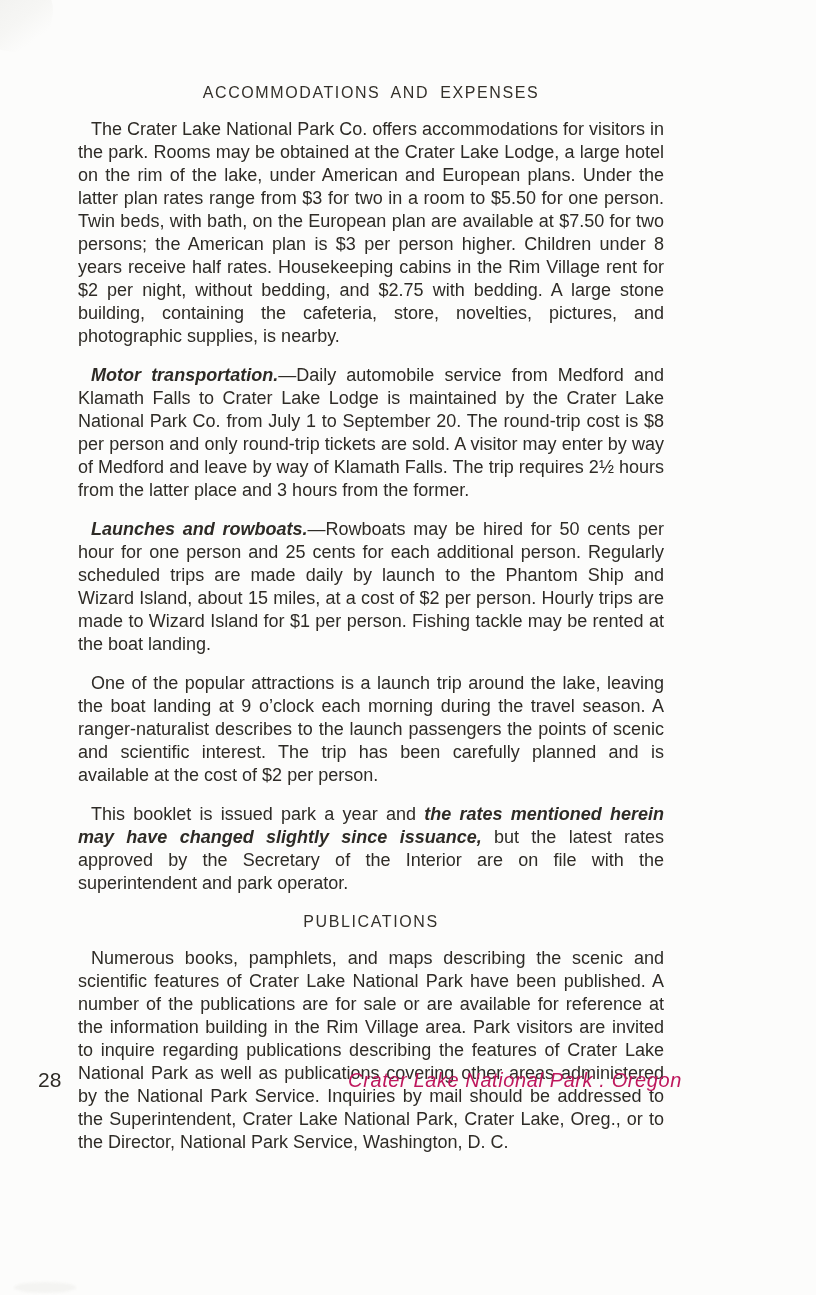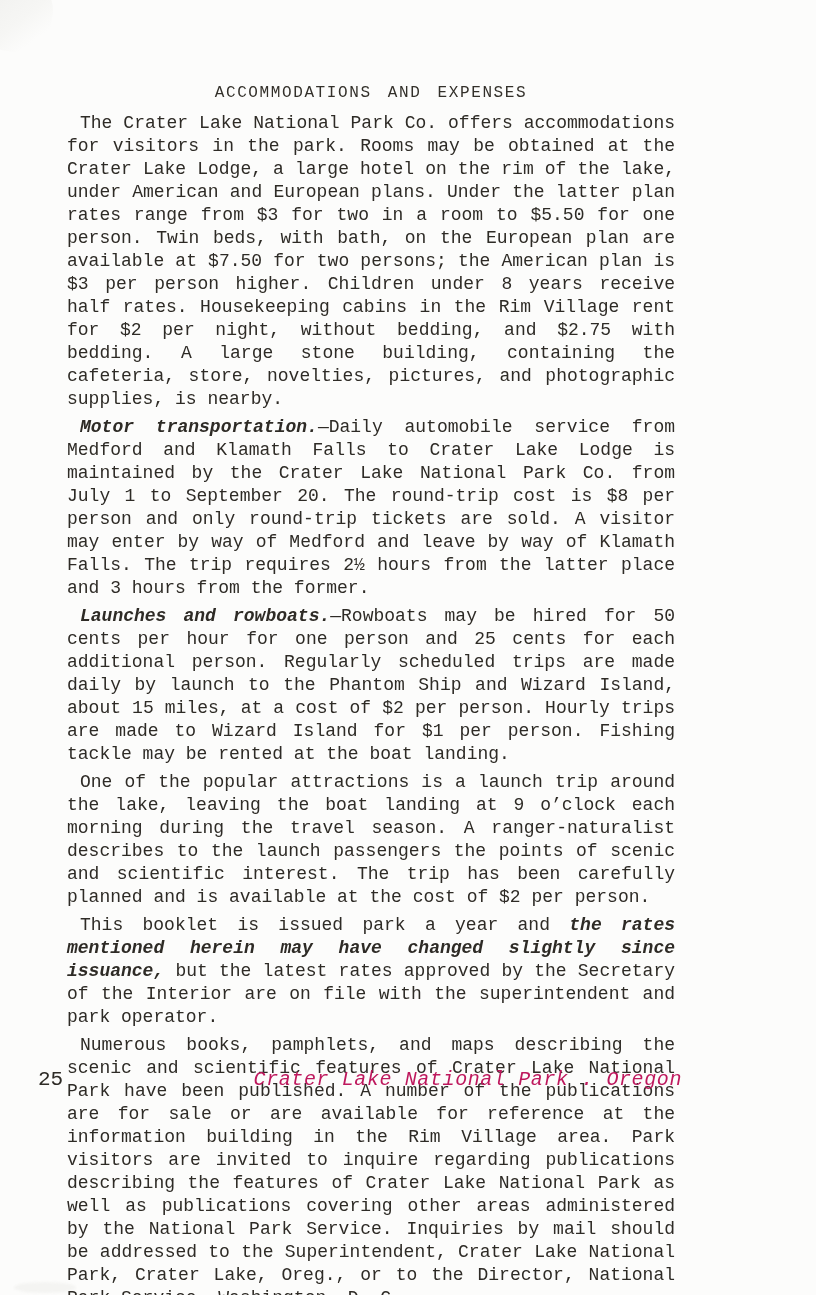--- a/index.html
+++ b/index.html
@@ -5,21 +5,21 @@
   html, body {
     margin: 0;
     padding: 0;
     background: #ffffff;
   }
   .page {
     position: relative;
     width: 816px;
     height: 1295px;
     background: #fcfcfb;
-    font-family: Liberation Mono, monospace;
+    font-family: Liberation Sans, sans-serif;
     color: #2e2b26;
     overflow: hidden;
   }
   
   .smudge-topleft {
     position: absolute;
     left: -18px; top: -20px;
     width: 70px; height: 72px;
     background: linear-gradient(135deg, #efefed 0%, #f6f6f4 55%, rgba(252,252,251,0) 80%);
     transform: rotate(8deg);
@@ -50,21 +50,21 @@
   }
   h2.section-heading {
     margin: 18px 0 14px 0;
     font-size: 16px;
     font-weight: 400;
     letter-spacing: 1.6px;
     text-align: center;
     color: #33302a;
   }
   p.para {
-    margin: 5px;
+    margin: 16px;
     font-size: 18px;
     line-height: 23px;
     text-align: justify;
     text-indent: 13px;
   }
   .run-italic {
     font-style: italic;
     font-weight: 600;
   }
   .run-bold-italic {
@@ -106,23 +106,24 @@
     <p class="para"><span>The Crater Lake National Park Co. offers accommodations for visitors in the park.  Rooms may be obtained at the Crater Lake Lodge, a large hotel on the rim of the lake, under American and European plans.  Under the latter plan rates range from $3 for two in a room to $5.50 for one person.  Twin beds, with bath, on the European plan are available at $7.50 for two persons; the American plan is $3 per person higher.  Children under 8 years receive half rates.  Housekeeping cabins in the Rim Village rent for $2 per night, without bedding, and $2.75 with bedding.  A large stone building, containing the cafeteria, store, novelties, pictures, and photographic supplies, is nearby.</span></p>
 
     <p class="para"><span class="run-italic">Motor transportation.</span><span>—Daily automobile service from Medford and Klamath Falls to Crater Lake Lodge is maintained by the Crater Lake National Park Co. from July 1 to September 20.  The round-trip cost is $8 per person and only round-trip tickets are sold.  A visitor may enter by way of Medford and leave by way of Klamath Falls.  The trip requires 2½ hours from the latter place and 3 hours from the former.</span></p>
 
     <p class="para"><span class="run-italic">Launches and rowboats.</span><span>—Rowboats may be hired for 50 cents per hour for one person and 25 cents for each additional person.  Regularly scheduled trips are made daily by launch to the Phantom Ship and Wizard Island, about 15 miles, at a cost of $2 per person.  Hourly trips are made to Wizard Island for $1 per person.  Fishing tackle may be rented at the boat landing.</span></p>
 
     <p class="para"><span>One of the popular attractions is a launch trip around the lake, leaving the boat landing at 9 o’clock each morning during the travel season.  A ranger-naturalist describes to the launch passengers the points of scenic and scientific interest.  The trip has been carefully planned and is available at the cost of $2 per person.</span></p>
 
     <p class="para"><span>This booklet is issued park a year and </span><span class="run-bold-italic">the rates mentioned herein may have changed slightly since issuance,</span><span> but the latest rates approved by the Secretary of the Interior are on file with the superintendent and park operator.</span></p>
 
+    <h2 class="section-heading">PUBLICATIONS</h2>
 
     <p class="para"><span>Numerous books, pamphlets, and maps describing the scenic and scientific features of Crater Lake National Park have been published.  A number of the publications are for sale or are available for reference at the information building in the Rim Village area.  Park visitors are invited to inquire regarding publications describing the features of Crater Lake National Park as well as publications covering other areas administered by the National Park Service.  Inquiries by mail should be addressed to the Superintendent, Crater Lake National Park, Crater Lake, Oreg., or to the Director, National Park Service, Washington, D. C.</span></p>
 
   </div>
 
   <div class="footer">
-    <span class="page-number">25</span>
+    <span class="page-number">28</span>
     <span class="running-title">Crater Lake National Park . Oregon</span>
   </div>
 
 </div>
 
 </body></html>

